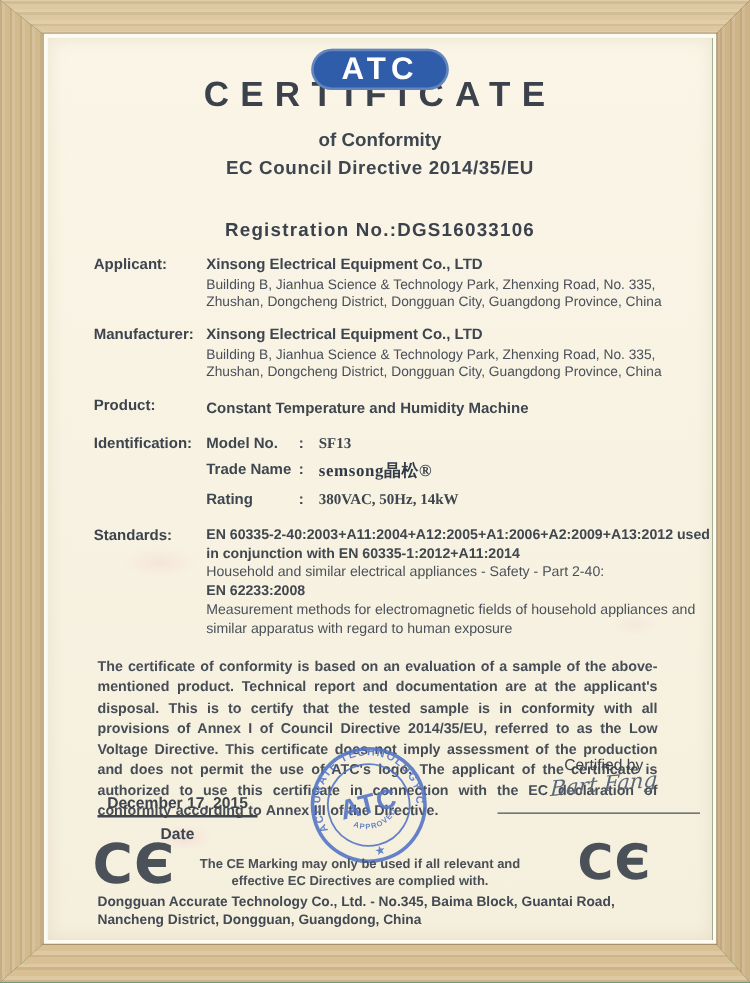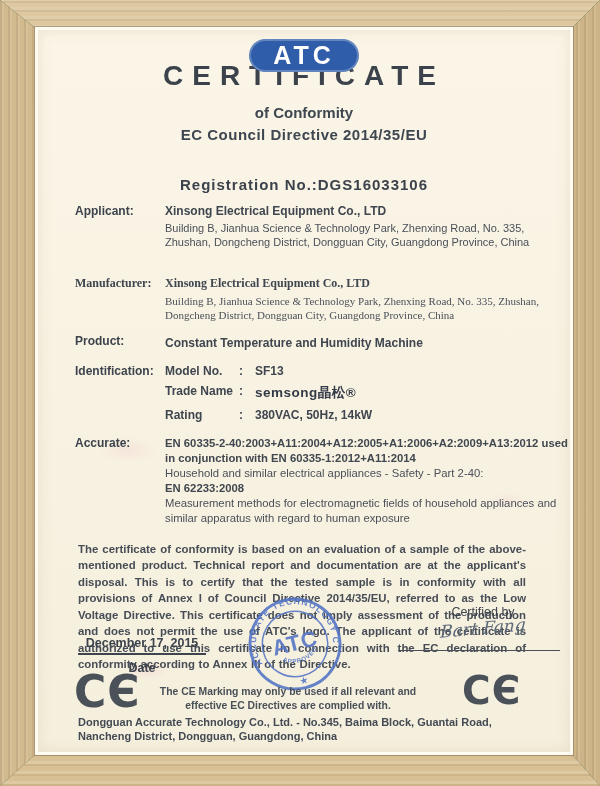--- a/index.html
+++ b/index.html
@@ -63,21 +63,21 @@
   
   .row { display:flex; padding-left:37px; }
   .row .lbl { flex:0 0 90px; font-size:12px; font-weight:bold; color:#3d444d; }
   .row .val { flex:1; }
   .company  { font-size:12px; font-weight:bold; color:#3f464f; }
   .addr     { margin-top:3px; font-size:11px; line-height:1.3; color:#4a5059; max-width:398px; }
   .product-val { font-size:12px; font-weight:bold; color:#3f464f; padding-top:2px; }
   .id-row { display:flex; margin-bottom:6px; }
   .id-key { flex:0 0 74px; font-size:12px; font-weight:bold; color:#3f464f; }
   .id-colon { flex:0 0 16px; font-size:12px; font-weight:bold; color:#3f464f; }
-  .id-val { font-size:12px; font-weight:bold; color:#3f464f; }
+  .id-val { font-size:12px; font-weight:bold; color:#3f464f;font-family:Liberation Serif, serif; }
   .brand { font-size:13.5px; letter-spacing:.5px; color:#333a47; }
   .std-line  { font-size:11.3px; line-height:1.32; color:#4a5059; }
   .std-bold  { font-weight:bold; color:#40474f; }
 
   
   .declaration {
     margin-top:15px; padding:0 44px 0 40px; text-align:justify;
     font-size:11.4px; font-weight:bold; line-height:1.45; color:#474d56; word-spacing:.5px;
   }
 
@@ -131,21 +131,21 @@
     <div class="registration">Registration No.:DGS16033106</div>
 
     <div class="row" style="margin-top:11px;">
       <div class="lbl">Applicant:</div>
       <div class="val">
         <div class="company">Xinsong Electrical Equipment Co., LTD</div>
         <div class="addr">Building B, Jianhua Science &amp; Technology Park, Zhenxing Road, No. 335, Zhushan, Dongcheng District, Dongguan City, Guangdong Province, China</div>
       </div>
     </div>
 
-    <div class="row" style="margin-top:26px;font-family:Liberation Serif, serif;">
+    <div class="row" style="margin-top:10px;">
       <div class="lbl">Manufacturer:</div>
       <div class="val">
         <div class="company">Xinsong Electrical Equipment Co., LTD</div>
         <div class="addr">Building B, Jianhua Science &amp; Technology Park, Zhenxing Road, No. 335, Zhushan, Dongcheng District, Dongguan City, Guangdong Province, China</div>
       </div>
     </div>
 
     <div class="row" style="margin-top:12px;">
       <div class="lbl">Product:</div>
       <div class="val product-val">Constant Temperature and Humidity Machine</div>
@@ -166,21 +166,21 @@
         </div>
         <div class="id-row">
           <div class="id-key">Rating</div>
           <div class="id-colon">:</div>
           <div class="id-val">380VAC, 50Hz, 14kW</div>
         </div>
       </div>
     </div>
 
     <div class="row" style="margin-top:8px;">
-      <div class="lbl">Accurate:</div>
+      <div class="lbl">Standards:</div>
       <div class="val">
         <div class="std-line std-bold">EN 60335-2-40:2003+A11:2004+A12:2005+A1:2006+A2:2009+A13:2012 used in conjunction with EN 60335-1:2012+A11:2014</div>
         <div class="std-line">Household and similar electrical appliances - Safety - Part 2-40:</div>
         <div class="std-line std-bold">EN 62233:2008</div>
         <div class="std-line">Measurement methods for electromagnetic fields of household appliances and similar apparatus with regard to human exposure</div>
       </div>
     </div>
 
     <div class="declaration">The certificate of conformity is based on an evaluation of a sample of the above-mentioned product. Technical report and documentation are at the applicant's disposal. This is to certify that the tested sample is in conformity with all provisions of Annex I of Council Directive 2014/35/EU, referred to as the Low Voltage Directive. This certificate does not imply assessment of the production and does not permit the use of ATC's logo. The applicant of the certificate is authorized to use this certificate in connection with the EC declaration of conformity according to Annex III of the Directive.</div>
 

